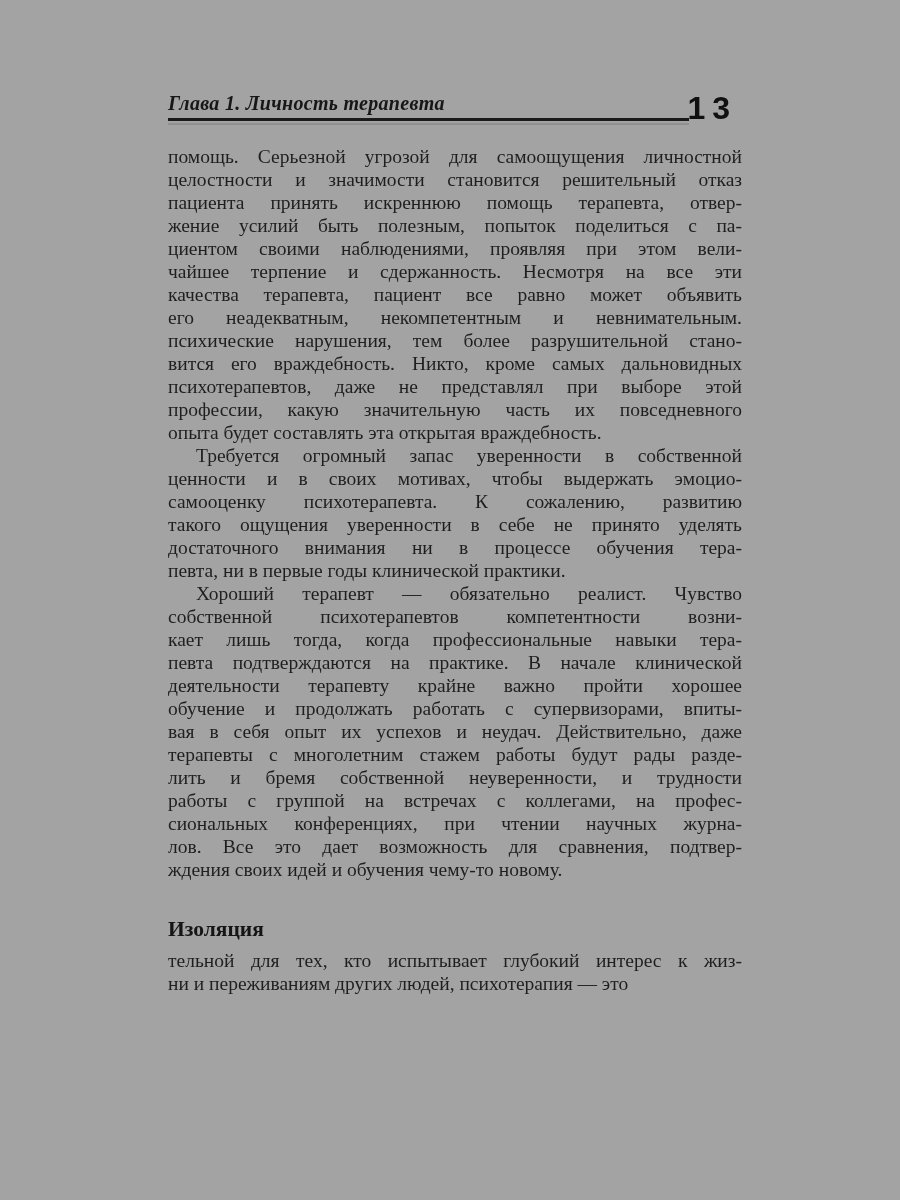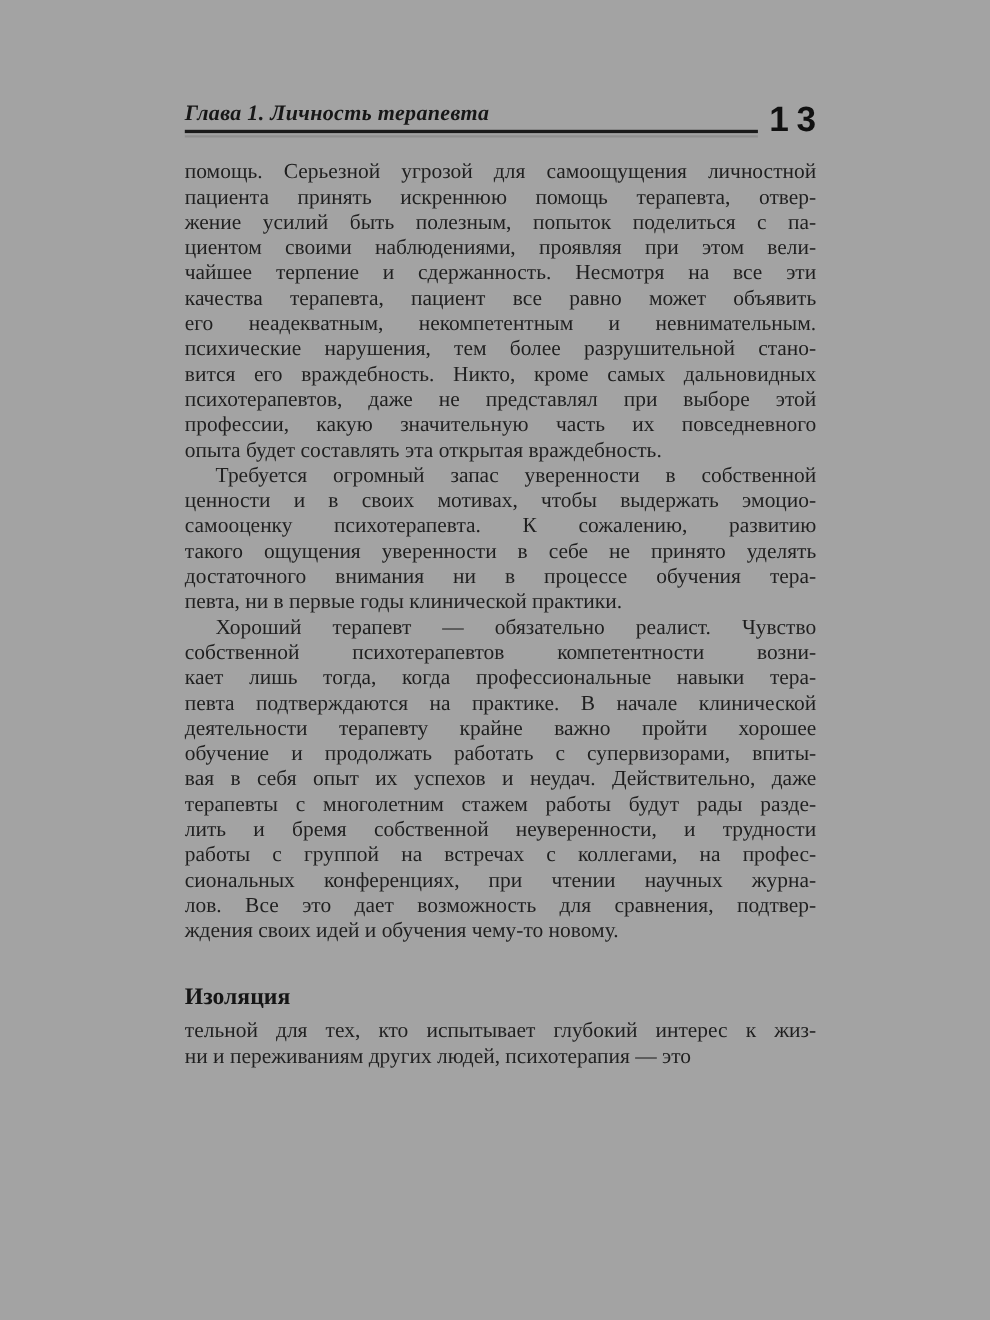--- a/index.html
+++ b/index.html
@@ -41,21 +41,21 @@
   }
   .rule-gap {
     height: 2px;
   }
   .rule-bottom {
     height: 2px;
     background: #8f8f8f;
   }
   .page-number {
     position: absolute;
-    right: 0;
+    right: 12px;
     top: 1px;
     font-family: "Liberation Sans", sans-serif;
     font-weight: bold;
     font-size: 32px;
     line-height: 30px;
     letter-spacing: 7px;
     margin-right: -7px; 
     color: #111111;
   }
 
@@ -101,20 +101,21 @@
       <div class="rule-top"></div>
       <div class="rule-gap"></div>
       <div class="rule-bottom"></div>
     </div>
     <div class="page-number">13</div>
   </div>
 
   <div class="text-column">
       <div class="paragraph">
         <div class="textline">помощь. Серьезной угрозой для самоощущения личностной</div>
+        <div class="textline">целостности и значимости становится решительный отказ</div>
         <div class="textline">пациента принять искреннюю помощь терапевта, отвер-</div>
         <div class="textline">жение усилий быть полезным, попыток поделиться с па-</div>
         <div class="textline">циентом своими наблюдениями, проявляя при этом вели-</div>
         <div class="textline">чайшее терпение и сдержанность. Несмотря на все эти</div>
         <div class="textline">качества терапевта, пациент все равно может объявить</div>
         <div class="textline">его неадекватным, некомпетентным и невнимательным.</div>
         <div class="textline">психические нарушения, тем более разрушительной стано-</div>
         <div class="textline">вится его враждебность. Никто, кроме самых дальновидных</div>
         <div class="textline">психотерапевтов, даже не представлял при выборе этой</div>
         <div class="textline">профессии, какую значительную часть их повседневного</div>

